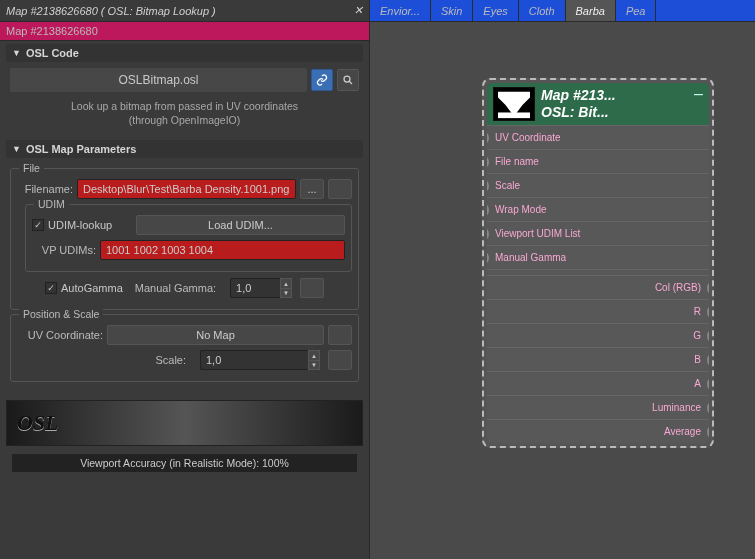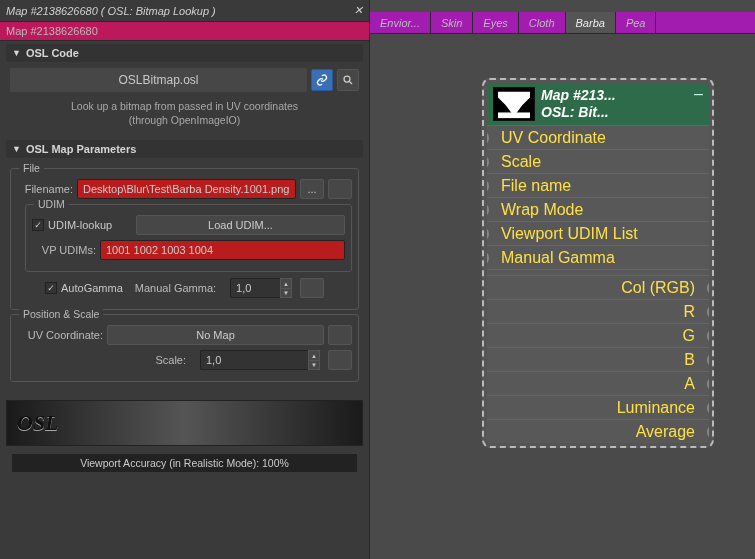--- a/index.html
+++ b/index.html
@@ -45,38 +45,38 @@
 .select { background: #333; border: 1px solid #222; border-radius: 2px; padding: 2px 18px 2px 6px; color: #ccc; height: 20px; position: relative; display: flex; align-items: center; min-width: 70px; }
 .select::after { content: "▼"; position: absolute; right: 5px; font-size: 7px; color: #aaa; }
 
 .osl-logo { margin: 8px 6px 4px; height: 46px; background: linear-gradient(90deg, #1a1a1a, #555, #1a1a1a); border: 1px solid #222; display: flex; align-items: center; justify-content: flex-start; padding: 0 10px; gap: 10px; }
 .osl-logo .logo-txt { font-family: Georgia, serif; font-size: 22px; color: #111; font-style: italic; font-weight: bold; text-shadow: 0 1px 0 #aaa;}
 .osl-logo .logo-sub { font-size: 12px; color: #222; font-family: Georgia, serif; }
 
 .accuracy { margin: 4px 12px 8px; background: #222; padding: 3px; text-align: center; color: #ccc; font-size: 10.5px; }
 
 .right-panel { flex: 1; background: #4a4a4a; position: relative; overflow: hidden;}
-.tabs { display: flex; background: #a21caf; border-bottom: 1px solid #2a2a2a; height: 22px; margin-top: 12px; }
+.tabs { display: flex; background: #1d4ed8; border-bottom: 1px solid #2a2a2a; height: 22px; }
 .tab { padding: 3px 10px; border-right: 1px solid #2a2a2a; color: #bbb; font-style: italic; font-size: 11px; cursor: pointer; white-space: nowrap; display:flex; align-items:center;}
 .tab.active { background: #555; color: #eee; }
 
 .node { position: absolute; left: 112px; top: 78px; width: 232px; border: 2px dashed #bbb; border-radius: 8px; background: #555; padding: 3px; }
 .node-inner { border-radius: 5px; overflow: hidden; }
 .node-header { background: #2d6b4a; padding: 4px 6px; display: flex; align-items: center; gap: 6px; position: relative; }
 .node-thumb { width: 42px; height: 34px; background: #000; display: flex; align-items: center; justify-content: center; border:1px solid #111;}
 .node-thumb svg { width: 100%; height: 100%; }
 .node-titles { flex: 1; color: #fff; font-weight: bold; font-size: 14px; line-height: 1.2; font-style: italic;}
 .node-collapse { color: #cfe; font-size: 16px; position: absolute; right: 6px; top: 2px; cursor:pointer;}
 
 .node-body { background: #585858; }
 .port-row { display: flex; align-items: center; height: 24px; border-top: 1px solid #666; position: relative; }
 .port-in .port-socket { position: absolute; left: -14px; }
 .port-out .port-socket { position: absolute; right: -14px; }
 .port-socket { width: 16px; height: 16px; border-radius: 50%; background: #ccc; border: 2px solid #888; box-shadow: inset 0 0 2px #333;}
-.port-label { flex:1; padding: 0 14px; color: #fde047; font-size: 16px; }
+.port-label { flex:1; padding: 0 8px; color: #f9a8d4; font-size: 10px; }
 .port-out .port-label { text-align: right; }
 .port-spacer { height: 6px; border-top: 1px solid #666; background:#585858;}
 </style>
 </head>
 <body>
 
 <div class="left-panel">
   <div class="panel-header">
     <span>Map #2138626680  ( OSL: Bitmap Lookup )</span>
     <span class="close-icon">✕</span>
@@ -218,25 +218,25 @@
         <div class="node-collapse">–</div>
       </div>
       <div class="node-body">
         <div id="node-inputs">
             <div class="port-row port-in">
               <div class="port-socket"></div>
               <div class="port-label">UV Coordinate</div>
             </div>
             <div class="port-row port-in">
               <div class="port-socket"></div>
+              <div class="port-label">File name</div>
+            </div>
+            <div class="port-row port-in">
+              <div class="port-socket"></div>
               <div class="port-label">Scale</div>
-            </div>
-            <div class="port-row port-in">
-              <div class="port-socket"></div>
-              <div class="port-label">File name</div>
             </div>
             <div class="port-row port-in">
               <div class="port-socket"></div>
               <div class="port-label">Wrap Mode</div>
             </div>
             <div class="port-row port-in">
               <div class="port-socket"></div>
               <div class="port-label">Viewport UDIM List</div>
             </div>
             <div class="port-row port-in">

